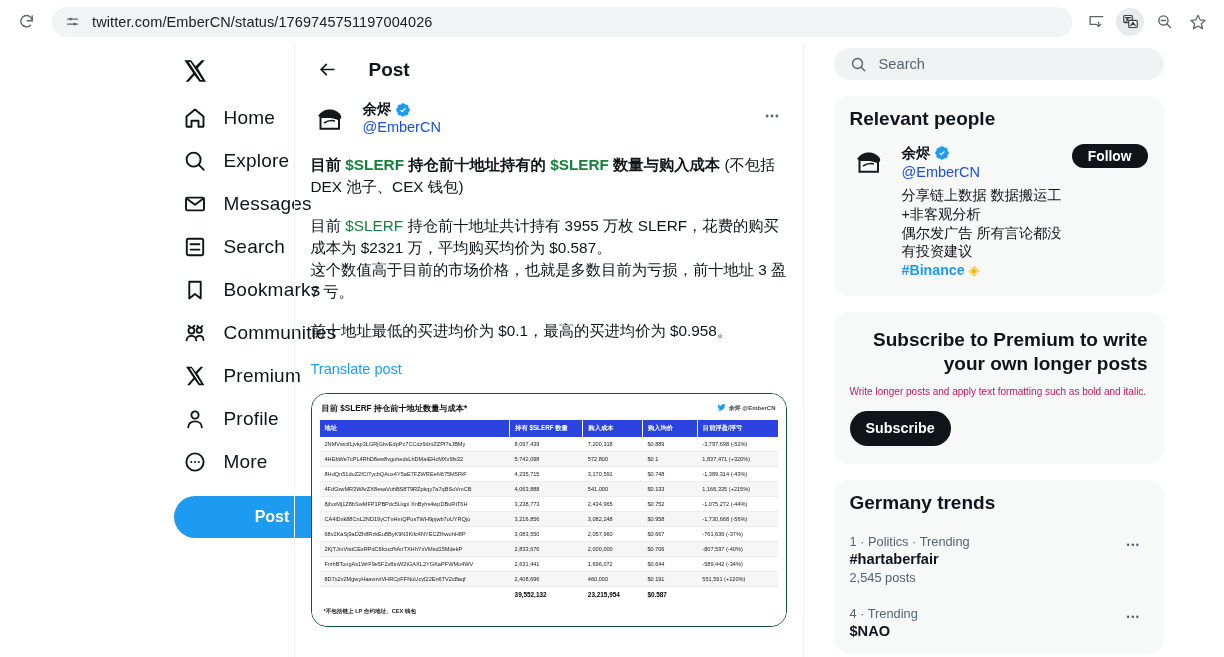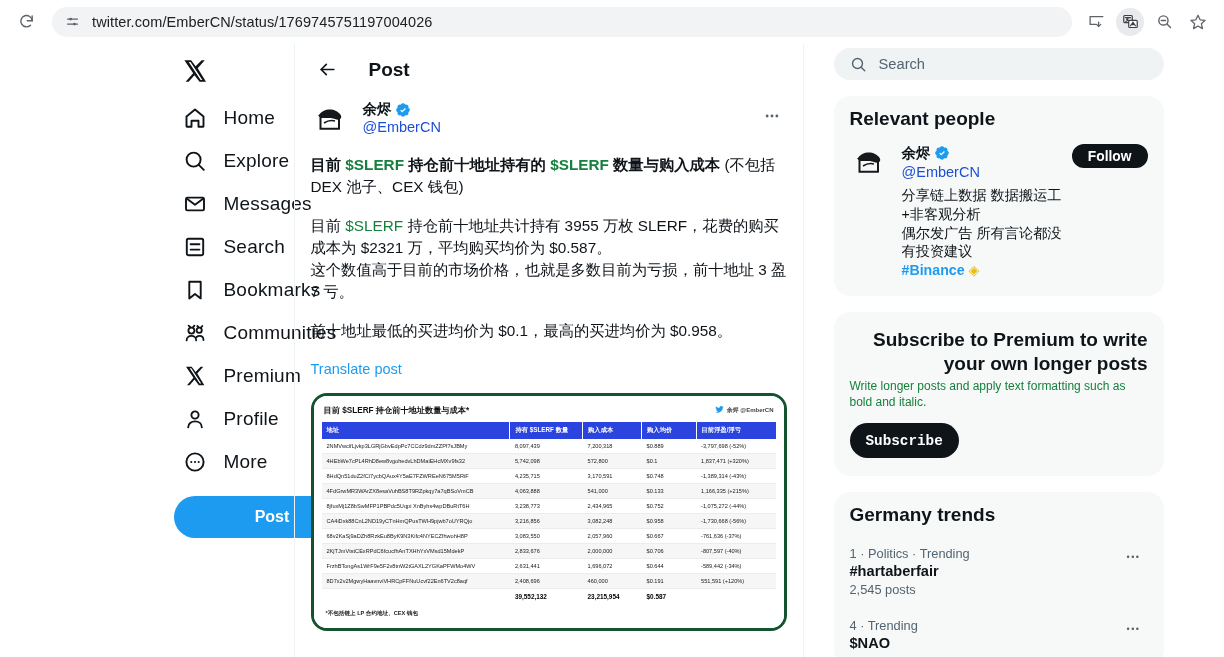--- a/index.html
+++ b/index.html
@@ -121,21 +121,21 @@
   .p-gap { height: 18px; }
   .bold { font-weight: bold; }
   .cashtag { color: #15803d; cursor: pointer; }
   .translate-link {
     color: #1d9bf0; font-size: 14.5px; font-weight: normal;
     cursor: pointer; display: inline-block; margin-top: 17px;
   }
 
   
   .media-card {
-    margin-top: 13px; border: 3px solid #14532d; border-radius: 16px;
+    margin-top: 13px; border: 1px solid #14532d; border-radius: 16px;
     overflow: hidden; background: #fff; cursor: pointer;
   }
   .media-inner { padding: 9px 8px 8px 8px; background: #fff; }
   .media-title-row {
     display: flex; align-items: center; justify-content: space-between;
     padding: 0 2px 6px 2px;
   }
   .media-title { font-size: 8.2px; font-weight: bold; color: #111; }
   .media-credit {
     display: flex; align-items: center; gap: 3px;
@@ -200,25 +200,25 @@
   .hashtag { color: #1d9bf0; font-weight: bold; }
   .follow-btn {
     height: 24px; padding: 0 16px; border-radius: 16px; border: none;
     background: #0f1419; color: #fff; font-size: 13.8px; font-weight: bold;
     cursor: pointer; align-self: flex-start; margin-left: 6px;
     font-family: "Liberation Sans", sans-serif;
   }
 
   .promo { padding: 4px 16px 14px 16px; }
   .promo-title { font-size: 19px; font-weight: bold; color: #0f1419; line-height: 1.25; text-align: right; }
-  .promo-sub { font-size: 12px; color: #15803d; margin-top: 4px; line-height: 1.33; }
+  .promo-sub { font-size: 10px; color: #be185d; margin-top: 10px; line-height: 1.33; }
   .subscribe-btn {
     margin-top: 12px; height: 35px; padding: 0 16px; border-radius: 18px;
     border: none; background: #0f1419; color: #fff; font-size: 14.3px;
-    font-weight: bold; cursor: pointer; font-family: Liberation Mono, monospace;
+    font-weight: bold; cursor: pointer; font-family: Liberation Sans, sans-serif;
   }
 
   .trend-row {
     padding: 10px 16px 11px 16px; display: flex; justify-content: space-between;
     cursor: pointer; align-items: flex-start;
   }
   .trend-cat { font-size: 12.8px; color: #536471; }
   .trend-name { font-size: 14.6px; font-weight: bold; color: #0f1419; margin-top: 2px; }
   .trend-count { font-size: 12.8px; color: #536471; margin-top: 3px; }
   .trend-dots {

